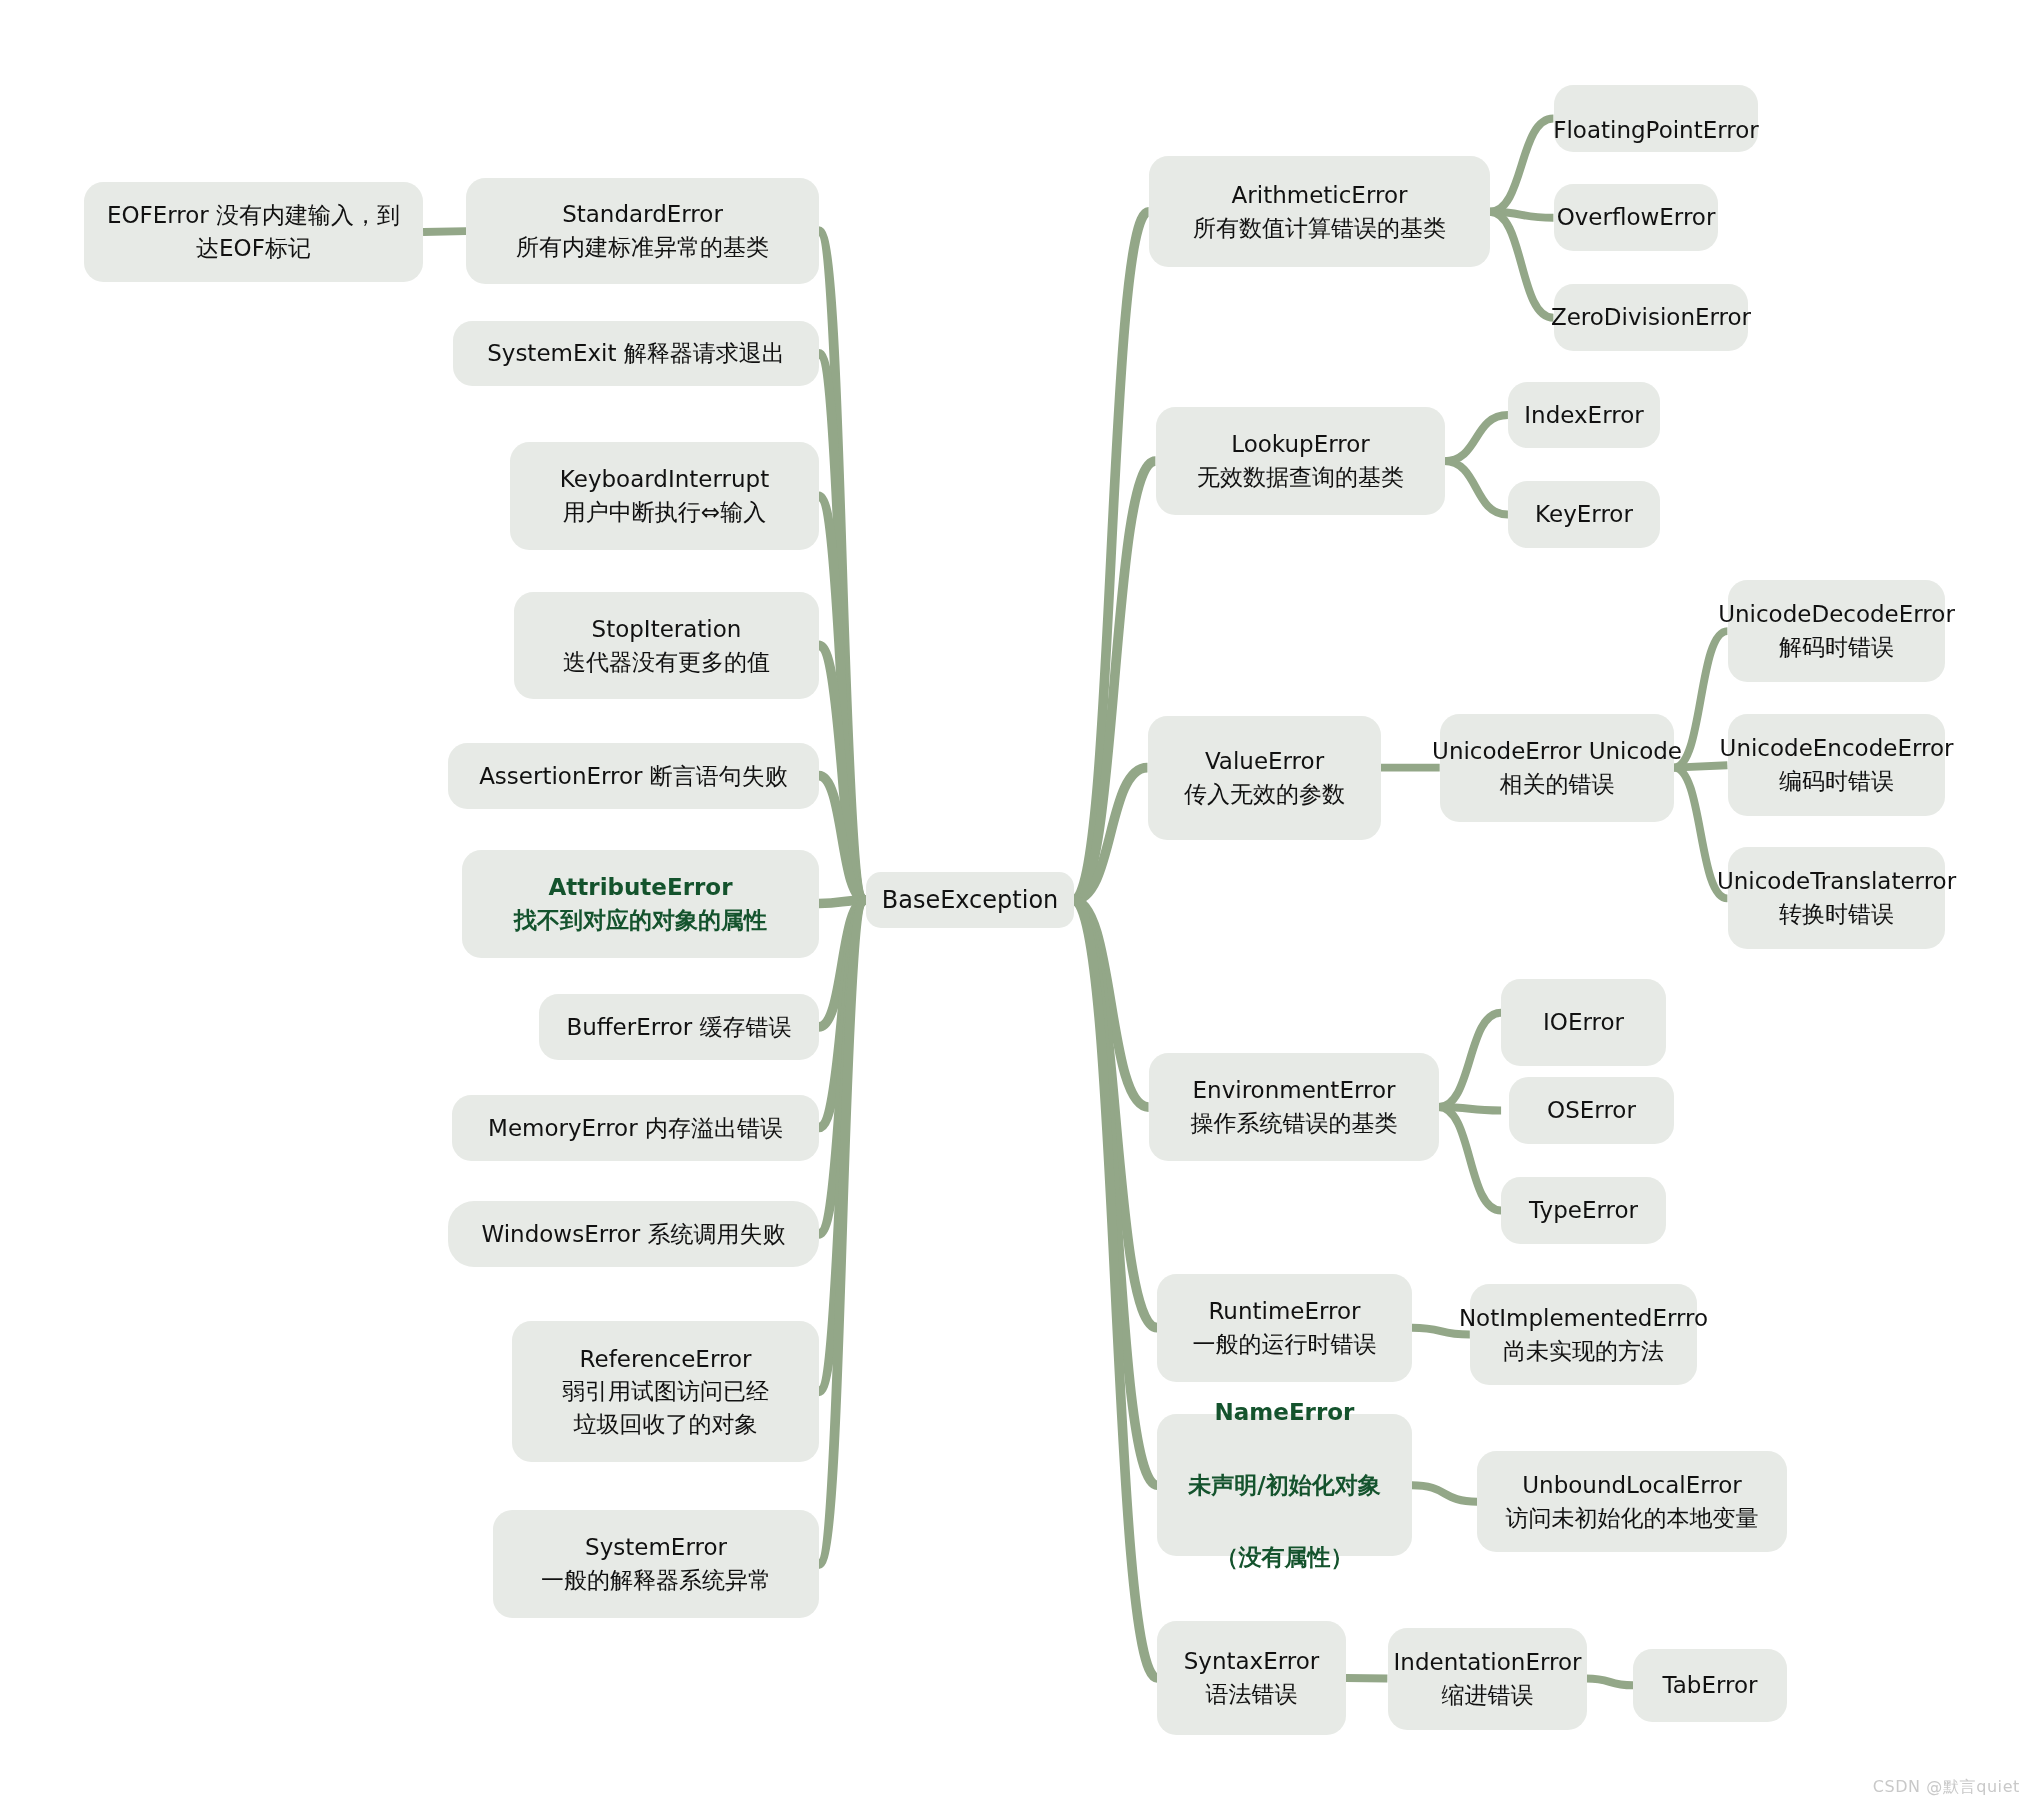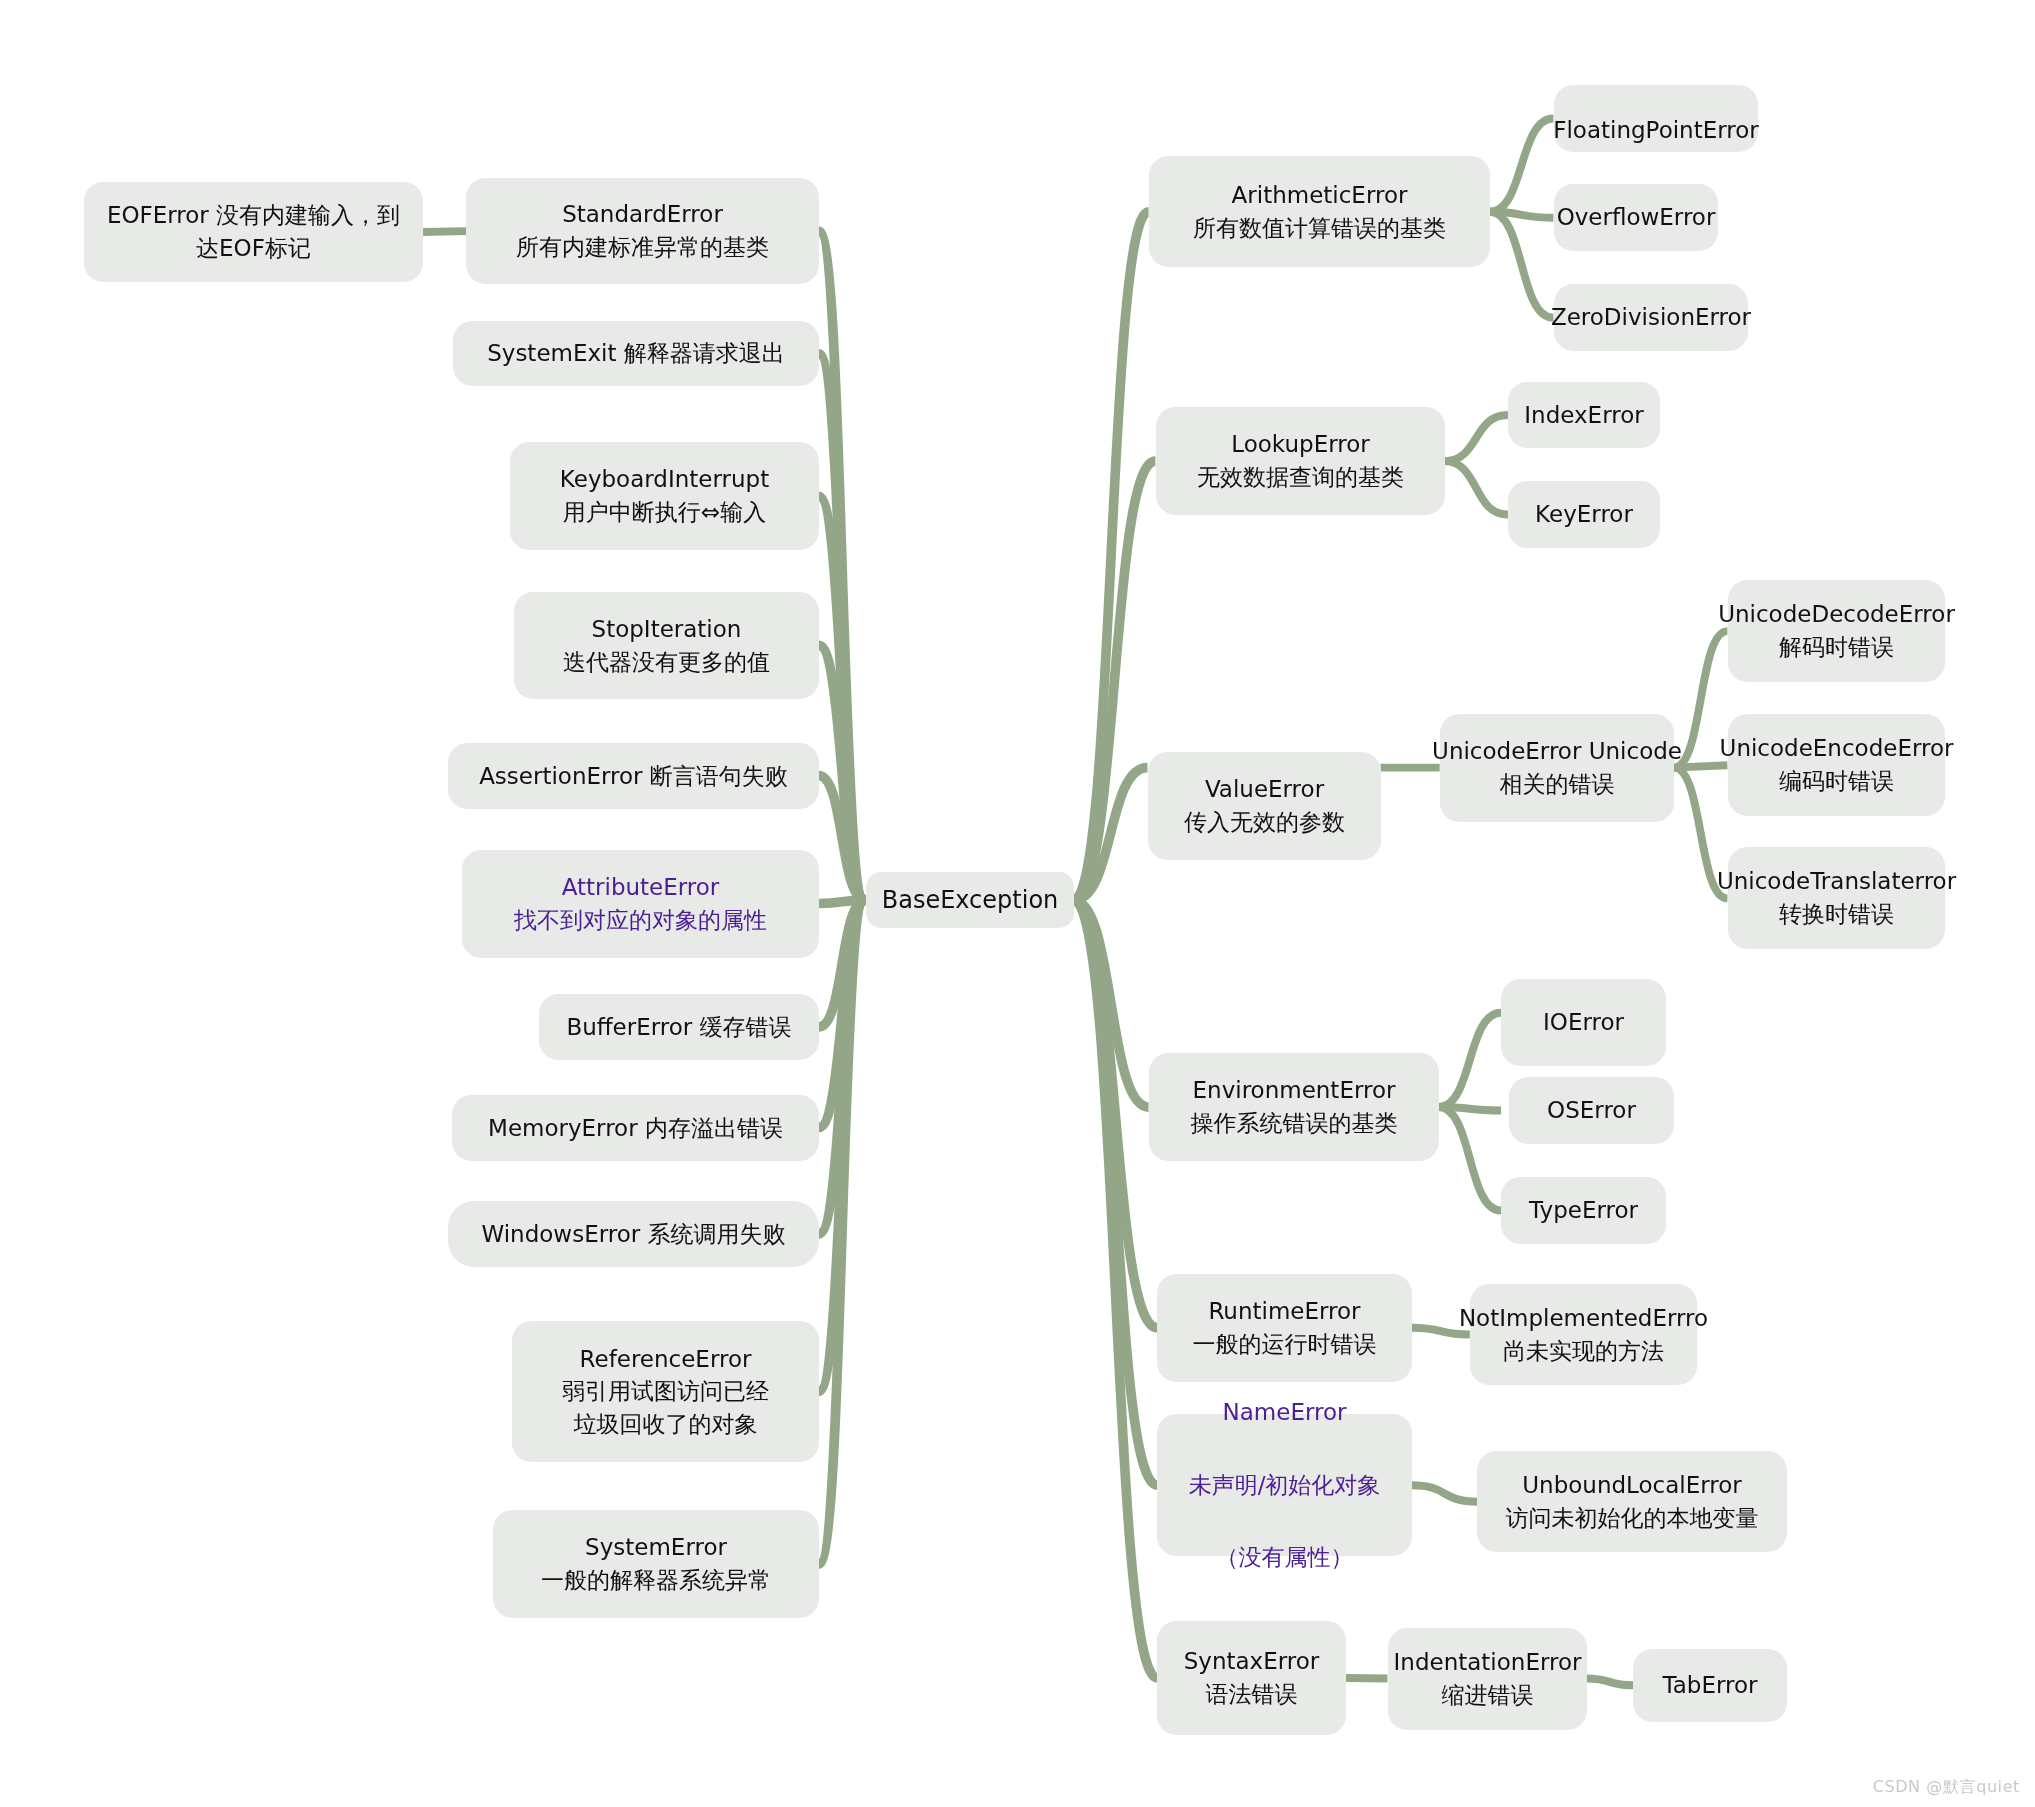--- a/index.html
+++ b/index.html
@@ -34,21 +34,21 @@
     justify-content: center;
     text-align: center;
     color: #111111;
     font-family: "DejaVu Sans", sans-serif;
     font-size: 23px;
     line-height: 1.42;
     padding: 5.7px 12.5px;
     z-index: 5;
   }
   .node .line { display: block; white-space: nowrap; }
-  .node.red { color: #4c1d95; }
+  .node.red { color: #14532d; font-weight: bold; }
   .node.root {
     font-size: 24px;
     border-radius: 15px;
   }
   .watermark {
     position: absolute;
     right: 15px;
     bottom: 9px;
     color: #c9c9c9;
     font-size: 16px;
@@ -162,21 +162,21 @@
       <div class="node" style="left: 1156px; top: 407px; width: 289px; height: 108px;">
         <span class="line">LookupError</span>
         <span class="line">无效数据查询的基类</span>
       </div>
       <div class="node" style="left: 1508px; top: 382px; width: 152px; height: 66px;">
         <span class="line">IndexError</span>
       </div>
       <div class="node" style="left: 1508px; top: 481px; width: 152px; height: 67px;">
         <span class="line">KeyError</span>
       </div>
-      <div class="node" style="left: 1148px; top: 752px; width: 233px; height: 108px;">
+      <div class="node" style="left: 1148px; top: 716px; width: 233px; height: 124px;">
         <span class="line">ValueError</span>
         <span class="line">传入无效的参数</span>
       </div>
       <div class="node" style="left: 1440px; top: 714px; width: 234px; height: 108px;">
         <span class="line">UnicodeError Unicode</span>
         <span class="line">相关的错误</span>
       </div>
       <div class="node" style="left: 1728px; top: 580px; width: 217px; height: 102px;">
         <span class="line">UnicodeDecodeError</span>
         <span class="line">解码时错误</span>

